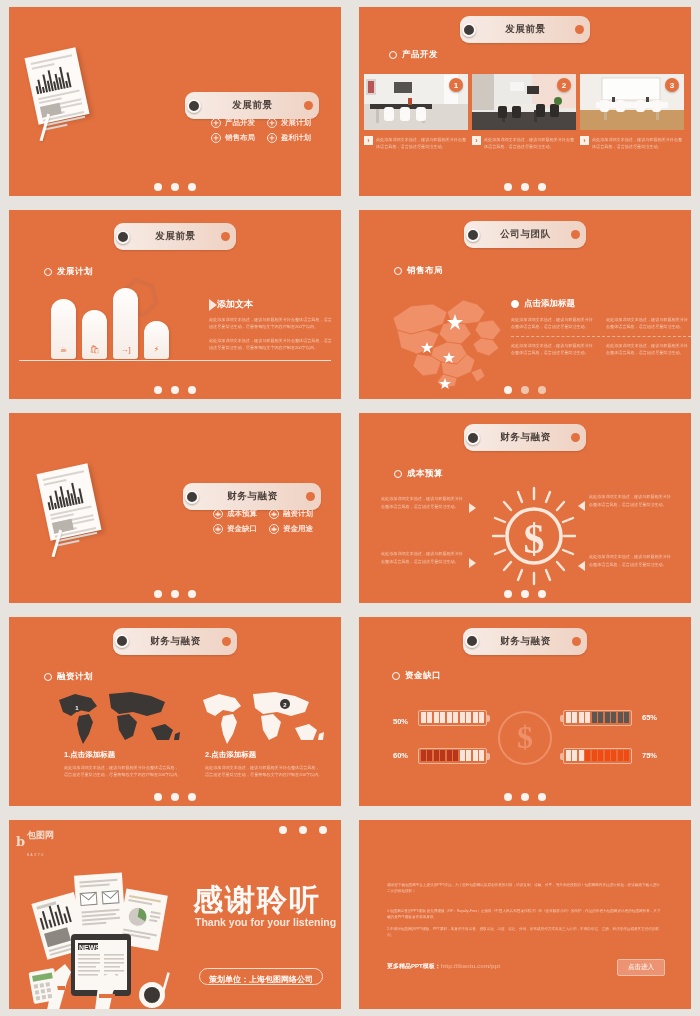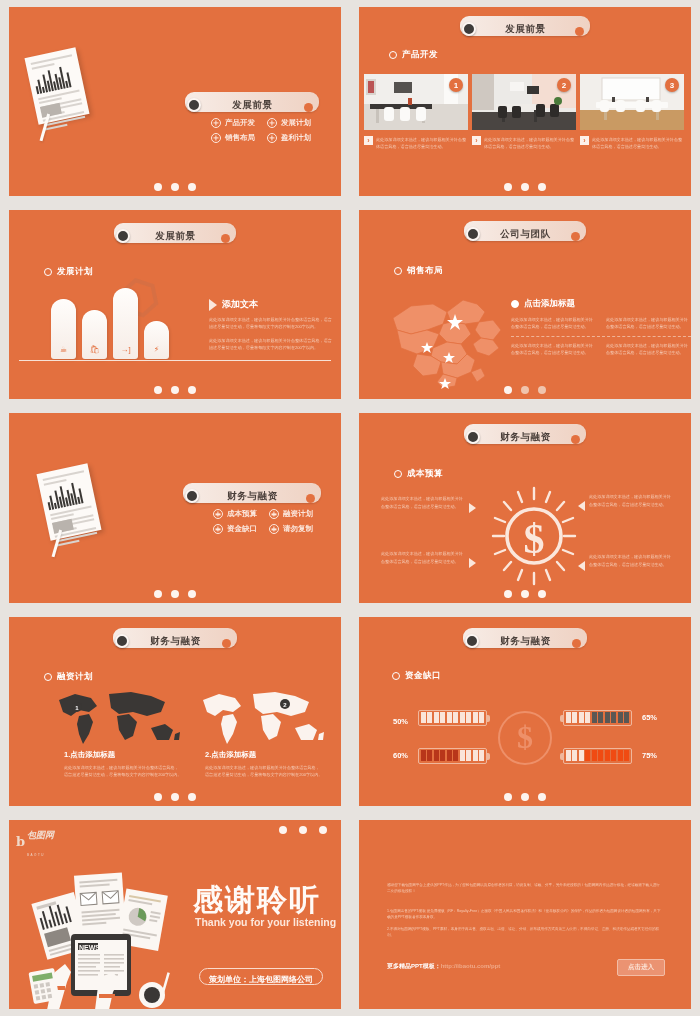--- a/index.html
+++ b/index.html
@@ -17,23 +17,23 @@
   }
   .cell { padding: 7px 9px; position: relative; }
   .slide {
     width: 100%; height: 100%;
     background: #e3703f;
     position: relative; overflow: hidden;
   }
   
   .pill {
     position: absolute; left: 50%; transform: translateX(-50%);
-    height: 20px; border-radius: 9px;
+    height: 27px; border-radius: 9px;
     background: linear-gradient(90deg,#f7ece6 0%, #f2ddd2 55%, #efd2c3 100%);
-    display: flex; align-items: flex-end;
+    display: flex; align-items: center;
     padding: 0 6px 0 2px;
     box-shadow: 0 1px 2px rgba(0,0,0,.13);
   }
   .pill .knob {
     width: 14px; height: 14px; border-radius: 50%;
     background: #3f3c3a; border: 2px solid #fdf6f2;
     box-shadow: 0 1px 2px rgba(0,0,0,.3);
     flex: 0 0 auto;
   }
   .pill .ptxt {
@@ -152,21 +152,21 @@
   .ty-title { position: absolute; color: #fffaf7; font-size: 30px; font-weight: bold; letter-spacing: 2px; }
   .ty-sub { position: absolute; color: #fde7db; font-size: 10.5px; font-weight: bold; }
   .ty-badge {
     position: absolute; border: 1.3px solid #fadbcc; border-radius: 11px;
     height: 17px; display: flex; align-items: center; gap: 5px; padding: 0 9px;
     color: #fff; font-size: 8px; font-weight: bold;
   }
   .ty-badge .bdot { width: 8px; height: 8px; border-radius: 50%; background: #fadbcc; }
   .logo { position: absolute; left: 7px; top: 4px; display: flex; align-items: center; gap: 2px; }
   .logo .lmark { color: #f0d9c9; font-size: 13px; font-weight: bold; font-family: "DejaVu Serif", serif; }
-  .logo .ltxt { color: #f2ddd0; font-size: 9px; font-weight: bold; font-style: italic; }
+  .logo .ltxt { color: #f2ddd0; font-size: 9px; font-weight: bold; }
   .logo .lsub { color: #eed4c5; font-size: 3px; letter-spacing: 1.5px; }
   
   .cr-title { position: absolute; left: 0; right: 0; text-align: center; color: #fff; font-size: 11px; font-weight: bold; }
   .cr-p { position: absolute; color: #f7cdb7; font-size: 3.6px; line-height: 1.85; }
   .cr-more { position: absolute; color: #fff; font-size: 6px; font-weight: bold; }
   .cr-link { color: #f0a887; }
   .cr-btn {
     position: absolute; background: #eb9372; color: #fbe3d6; border: 1px solid #f3bda6;
     font-size: 6.5px; font-weight: bold; padding: 3px 10px; border-radius: 2px;
   }
@@ -364,21 +364,21 @@
           <span class="bi">→]</span>
         </div>
         <div class="bar" style="height:38px">
           <span class="bv"></span>
           <span class="bi">⚡</span>
         </div>
       </div>
       <div class="baseline" style="left:10px;right:10px;bottom:38px;"></div>
 
       <div style="position:absolute;left:200px;top:88px;width:125px;">
-        <div style="display:flex;align-items:center;gap:5px;margin-bottom:5px;font-family:Liberation Serif, serif;">
+        <div style="display:flex;align-items:center;margin-bottom:5px;font-family:Liberation Serif, serif;">
           <span class="tri-out"></span>
           <span style="color:#fff;font-size:9px;font-weight:bold;">添加文本</span>
         </div>
         <p class="body-txt" style="margin-bottom:6px;">此处添加详细文本描述，建议与标题相关并符合整体语言风格，语言描述尽量简洁生动，尽量将每段文字内容控制在200字以内。</p>
         <p class="body-txt">此处添加详细文本描述，建议与标题相关并符合整体语言风格，语言描述尽量简洁生动，尽量将每段文字内容控制在200字以内。</p>
       </div>
       <div class="pager">
           <i></i>
           <i></i>
           <i></i>
@@ -490,21 +490,21 @@
         <div class="feat">
             <span class="plus"></span>
             <span>融资计划</span>
           </div>
         <div class="feat">
             <span class="plus"></span>
             <span>资金缺口</span>
           </div>
         <div class="feat">
             <span class="plus"></span>
-            <span>请勿复制</span>
+            <span>资金用途</span>
           </div>
       </div>
       <div class="pager">
           <i></i>
           <i></i>
           <i></i>
         </div>
     </div>
   </div>
 

